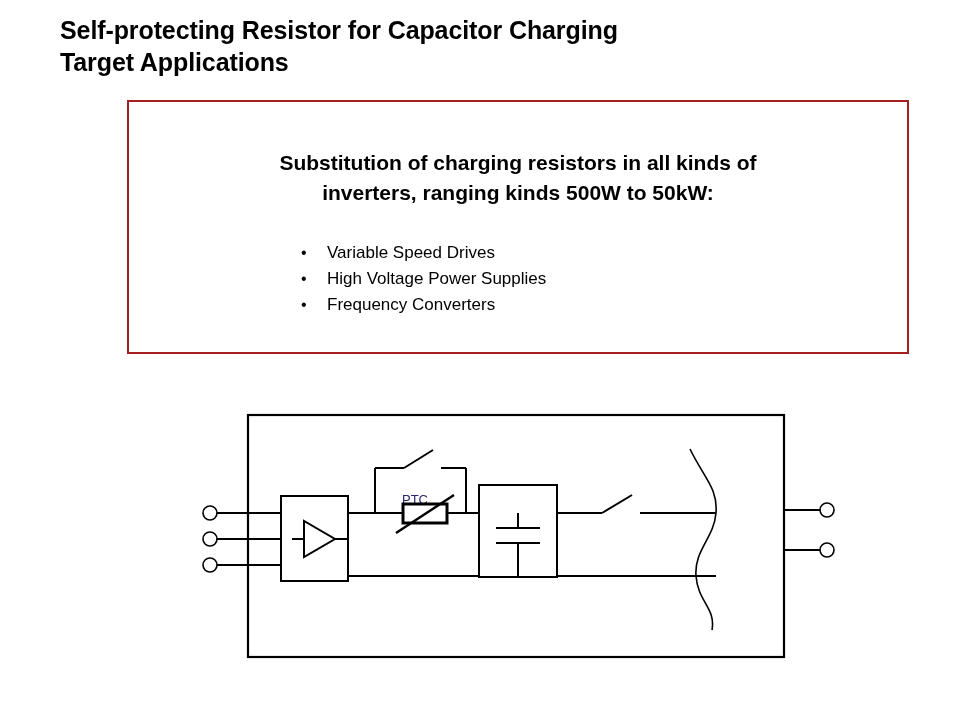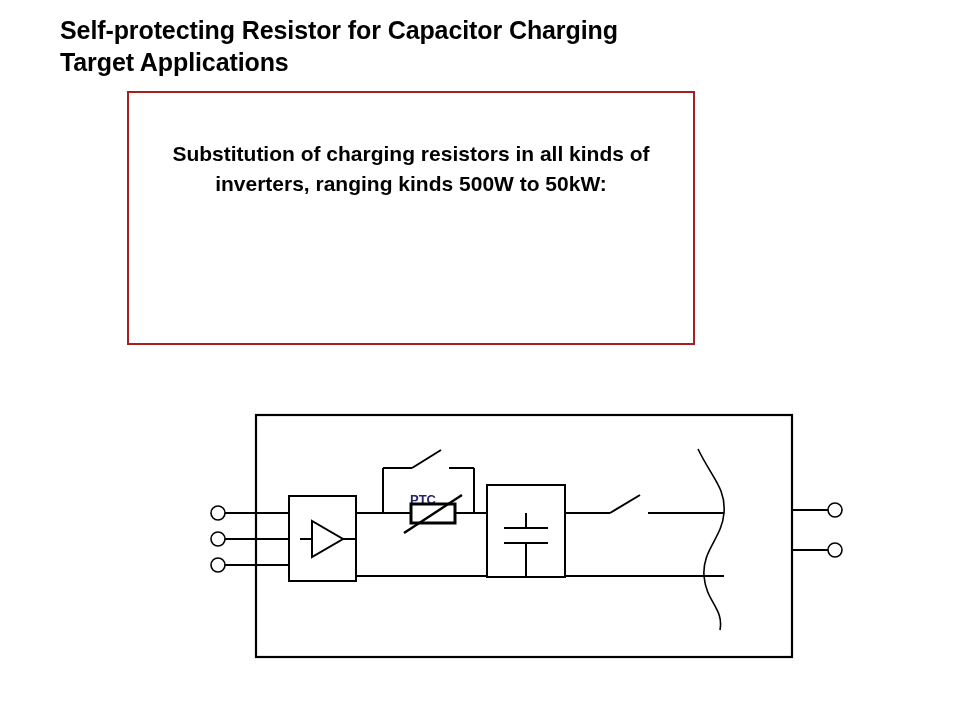--- a/index.html
+++ b/index.html
@@ -29,22 +29,22 @@
     color: #000000;
   }
   #slide-title .title-line {
     display: block;
   }
 
   
   #callout-box {
     position: absolute;
     left: 127px;
-    top: 91px;
-    width: 568px;
+    top: 100px;
+    width: 782px;
     height: 254px;
     border: 2px solid #a52021;
     box-sizing: border-box;
     background: #ffffff;
   }
 
   #callout-heading {
     position: absolute;
     left: 0;
     top: 46px;
@@ -76,25 +76,24 @@
   #callout-list li .bullet-dot {
     display: inline-block;
     width: 26px;
     text-align: left;
     font-size: 16px;
   }
 
   
   #circuit-diagram {
     position: absolute;
-    left: 12px;
+    left: 4px;
     top: 380px;
     width: 908px;
     height: 300px;
-    font-weight: bold;
   }
   #circuit-diagram svg {
     display: block;
   }
   .ptc-label {
     font-family: "Liberation Sans", sans-serif;
     font-size: 13px;
     fill: #25256b;
   }
 </style>
@@ -106,20 +105,31 @@
   <span class="title-line">Target Applications</span>
 </div>
 
 <div id="callout-box">
 
   <div id="callout-heading">
     <span class="heading-line">Substitution of charging resistors in all kinds of</span>
     <span class="heading-line">inverters, ranging kinds 500W to 50kW:</span>
   </div>
 
+  <ul id="callout-list">
+    <li>
+      <span class="bullet-dot">•</span><span>Variable Speed Drives</span>
+    </li>
+    <li>
+      <span class="bullet-dot">•</span><span>High Voltage Power Supplies</span>
+    </li>
+    <li>
+      <span class="bullet-dot">•</span><span>Frequency Converters</span>
+    </li>
+  </ul>
 
 </div>
 
 <div id="circuit-diagram">
   <svg width="960" height="300" viewBox="0 0 960 300" xmlns="http://www.w3.org/2000/svg">
     <g fill="none" stroke="#000000" stroke-width="2" stroke-linecap="butt">
 
       <rect x="244" y="35" width="536" height="242" stroke-width="2.2"></rect>
 
       <circle cx="206" cy="133" r="7" stroke-width="1.6"></circle>

